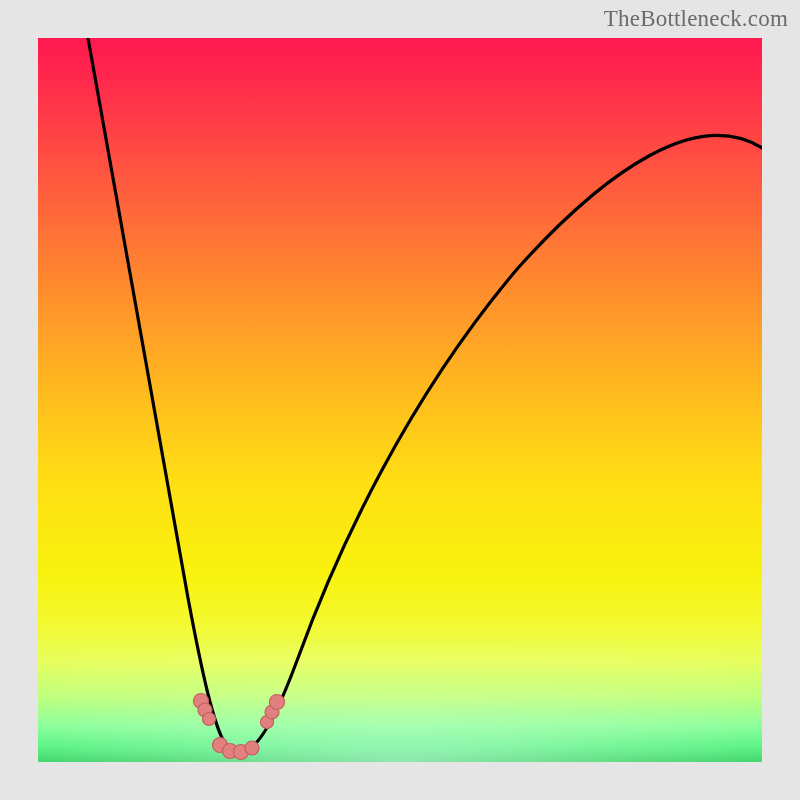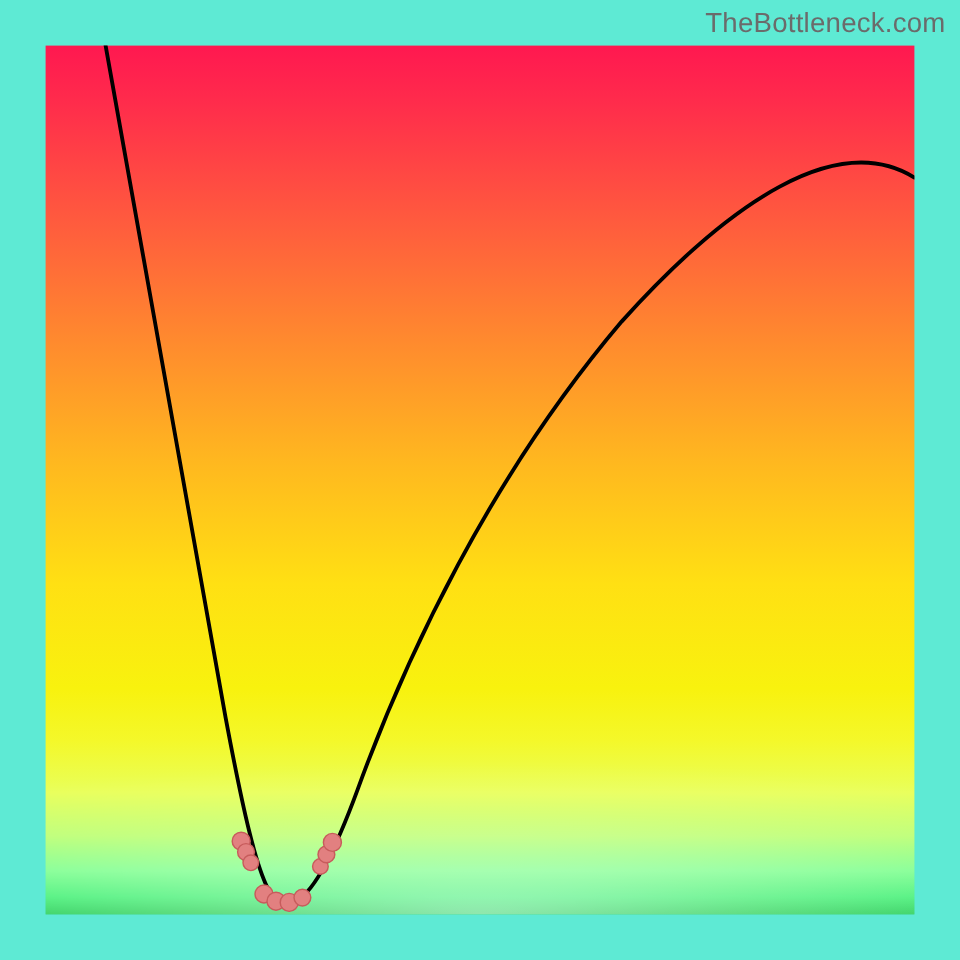--- a/index.html
+++ b/index.html
@@ -10,21 +10,22 @@
     background: #000;
     font-family: Arial, Helvetica, sans-serif;
     overflow: hidden;
   }
   .frame {
     position: absolute;
     top: 0;
     left: 0;
     width: 800px;
     height: 800px;
-    background: #5eead4;
+    background: #e5e5e5;
+    font-family: Liberation Serif, serif;
   }
   .plot {
     position: absolute;
     top: 38px;
     left: 38px;
     width: 724px;
     height: 724px;
     
     background: linear-gradient(to bottom,
       #ff1850 0%,

